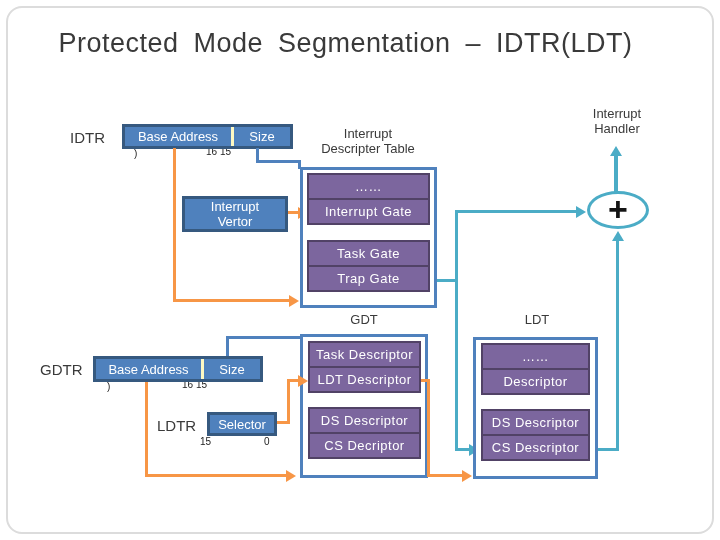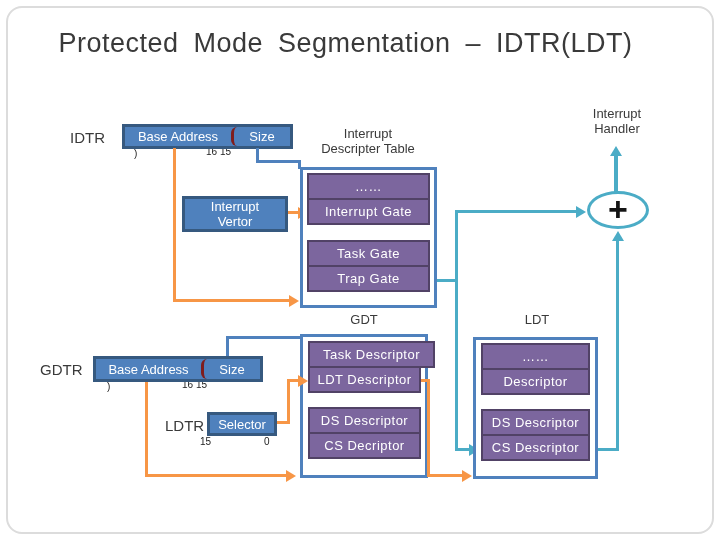--- a/index.html
+++ b/index.html
@@ -7,21 +7,21 @@
          font-family:"Liberation Sans","DejaVu Sans",sans-serif;}
   .frame{position:absolute;left:6px;top:6px;width:704px;height:524px;
          border:2px solid #dcdcdc;border-radius:16px;pointer-events:none;}
   .title{position:absolute;left:0;top:28px;width:691px;text-align:center;
          font-size:27px;color:#3a3a3a;word-spacing:7px;letter-spacing:0.5px;}
   .lbl{position:absolute;color:#3a3a3a;font-size:13px;text-align:center;line-height:15px;}
   .bits{position:absolute;color:#222;font-size:10px;line-height:11px;white-space:pre;margin-top:36px;}
   .reglabel{position:absolute;color:#3a3a3a;font-size:15px;text-align:right;}
   .reg{position:absolute;display:flex;background:#4f81bd;border:3px solid #36597f;box-sizing:border-box;}
   .reg .cell{color:#fff;font-size:13px;display:flex;align-items:center;justify-content:center;box-sizing:border-box;}
-  .reg .cell+.cell{border-left:3px solid #7f1d1d;border-radius:6px;}
+  .reg .cell+.cell{border-left:3px solid #fef9c3;}
   .bluebox{position:absolute;background:#4f81bd;border:3px solid #36597f;box-sizing:border-box;
            color:#fff;font-size:13px;line-height:15px;display:flex;align-items:center;justify-content:center;
            text-align:center;flex-direction:column;}
   .table{position:absolute;background:#fff;border:3px solid #4f81bd;box-sizing:border-box;}
   .prow{position:absolute;background:#7c669e;border:2px solid #514266;box-sizing:border-box;
         color:#fff;font-size:13px;display:flex;align-items:center;justify-content:center;letter-spacing:0.5px;}
   .hline,.vline{position:absolute;}
   .orange{background:#f79646;}
   .teal{background:#4bacc6;}
   .steel{background:#4f81bd;}
@@ -97,21 +97,21 @@
   <div class="arr-r teal" style="left:469px;top:443.5px;"></div>
 
   <div class="hline teal" style="left:592px;top:448px;width:27px;height:3px;"></div>
   <div class="vline teal" style="left:616px;top:240px;width:3px;height:211px;"></div>
   <div class="arr-u" style="left:611.5px;top:231px;"></div>
 
   <div class="lbl" style="left:329px;top:312px;width:70px;">GDT</div>
   <div class="lbl" style="left:502px;top:312px;width:70px;">LDT</div>
 
   <div class="table" style="left:300px;top:334px;width:128px;height:144px;"></div>
-  <div class="prow" style="left:308px;top:341px;width:127px;height:27px;">Task Descriptor</div>
+  <div class="prow" style="left:308px;top:341px;width:113px;height:27px;">Task Descriptor</div>
   <div class="prow" style="left:308px;top:366px;width:113px;height:27px;text-align:center;">LDT Descriptor</div>
   <div class="prow" style="left:308px;top:407px;width:113px;height:27px;">DS Descriptor</div>
   <div class="prow" style="left:308px;top:432px;width:113px;height:27px;">CS Decriptor</div>
 
   <div class="table" style="left:473px;top:337px;width:125px;height:142px;"></div>
   <div class="prow" style="left:481px;top:343px;width:109px;height:27px;">……</div>
   <div class="prow" style="left:481px;top:368px;width:109px;height:27px;">Descriptor</div>
   <div class="prow" style="left:481px;top:409px;width:109px;height:27px;">DS Descriptor</div>
   <div class="prow" style="left:481px;top:434px;width:109px;height:27px;">CS Descriptor</div>
 
@@ -126,21 +126,21 @@
 
   <div class="vline steel" style="left:226px;top:336px;width:3px;height:20px;"></div>
   <div class="hline steel" style="left:226px;top:336px;width:76px;height:3px;"></div>
 
   <div class="vline orange" style="left:145px;top:382px;width:3px;height:95px;"></div>
   <div class="hline orange" style="left:145px;top:474px;width:142px;height:3px;"></div>
   <div class="arr-r" style="left:286px;top:469.5px;"></div>
 
   <div class="bits" style="left:200px;top:400px;">15</div>
   <div class="bits" style="left:264px;top:400px;">0</div>
-  <div class="reglabel" style="left:157px;top:417px;margin-left:8px;">LDTR</div>
+  <div class="reglabel" style="left:157px;top:417px;">LDTR</div>
   <div class="reg" style="left:207px;top:412px;width:70px;height:24px;">
     <div class="cell" style="flex:1;">Selector</div>
   </div>
 
   <div class="hline orange" style="left:277px;top:421px;width:13px;height:3px;"></div>
   <div class="vline orange" style="left:287px;top:379px;width:3px;height:45px;"></div>
   <div class="hline orange" style="left:287px;top:379px;width:12px;height:3px;"></div>
   <div class="arr-r" style="left:298px;top:374.5px;"></div>
 
   <div class="hline orange" style="left:421px;top:379px;width:9px;height:3px;"></div>

